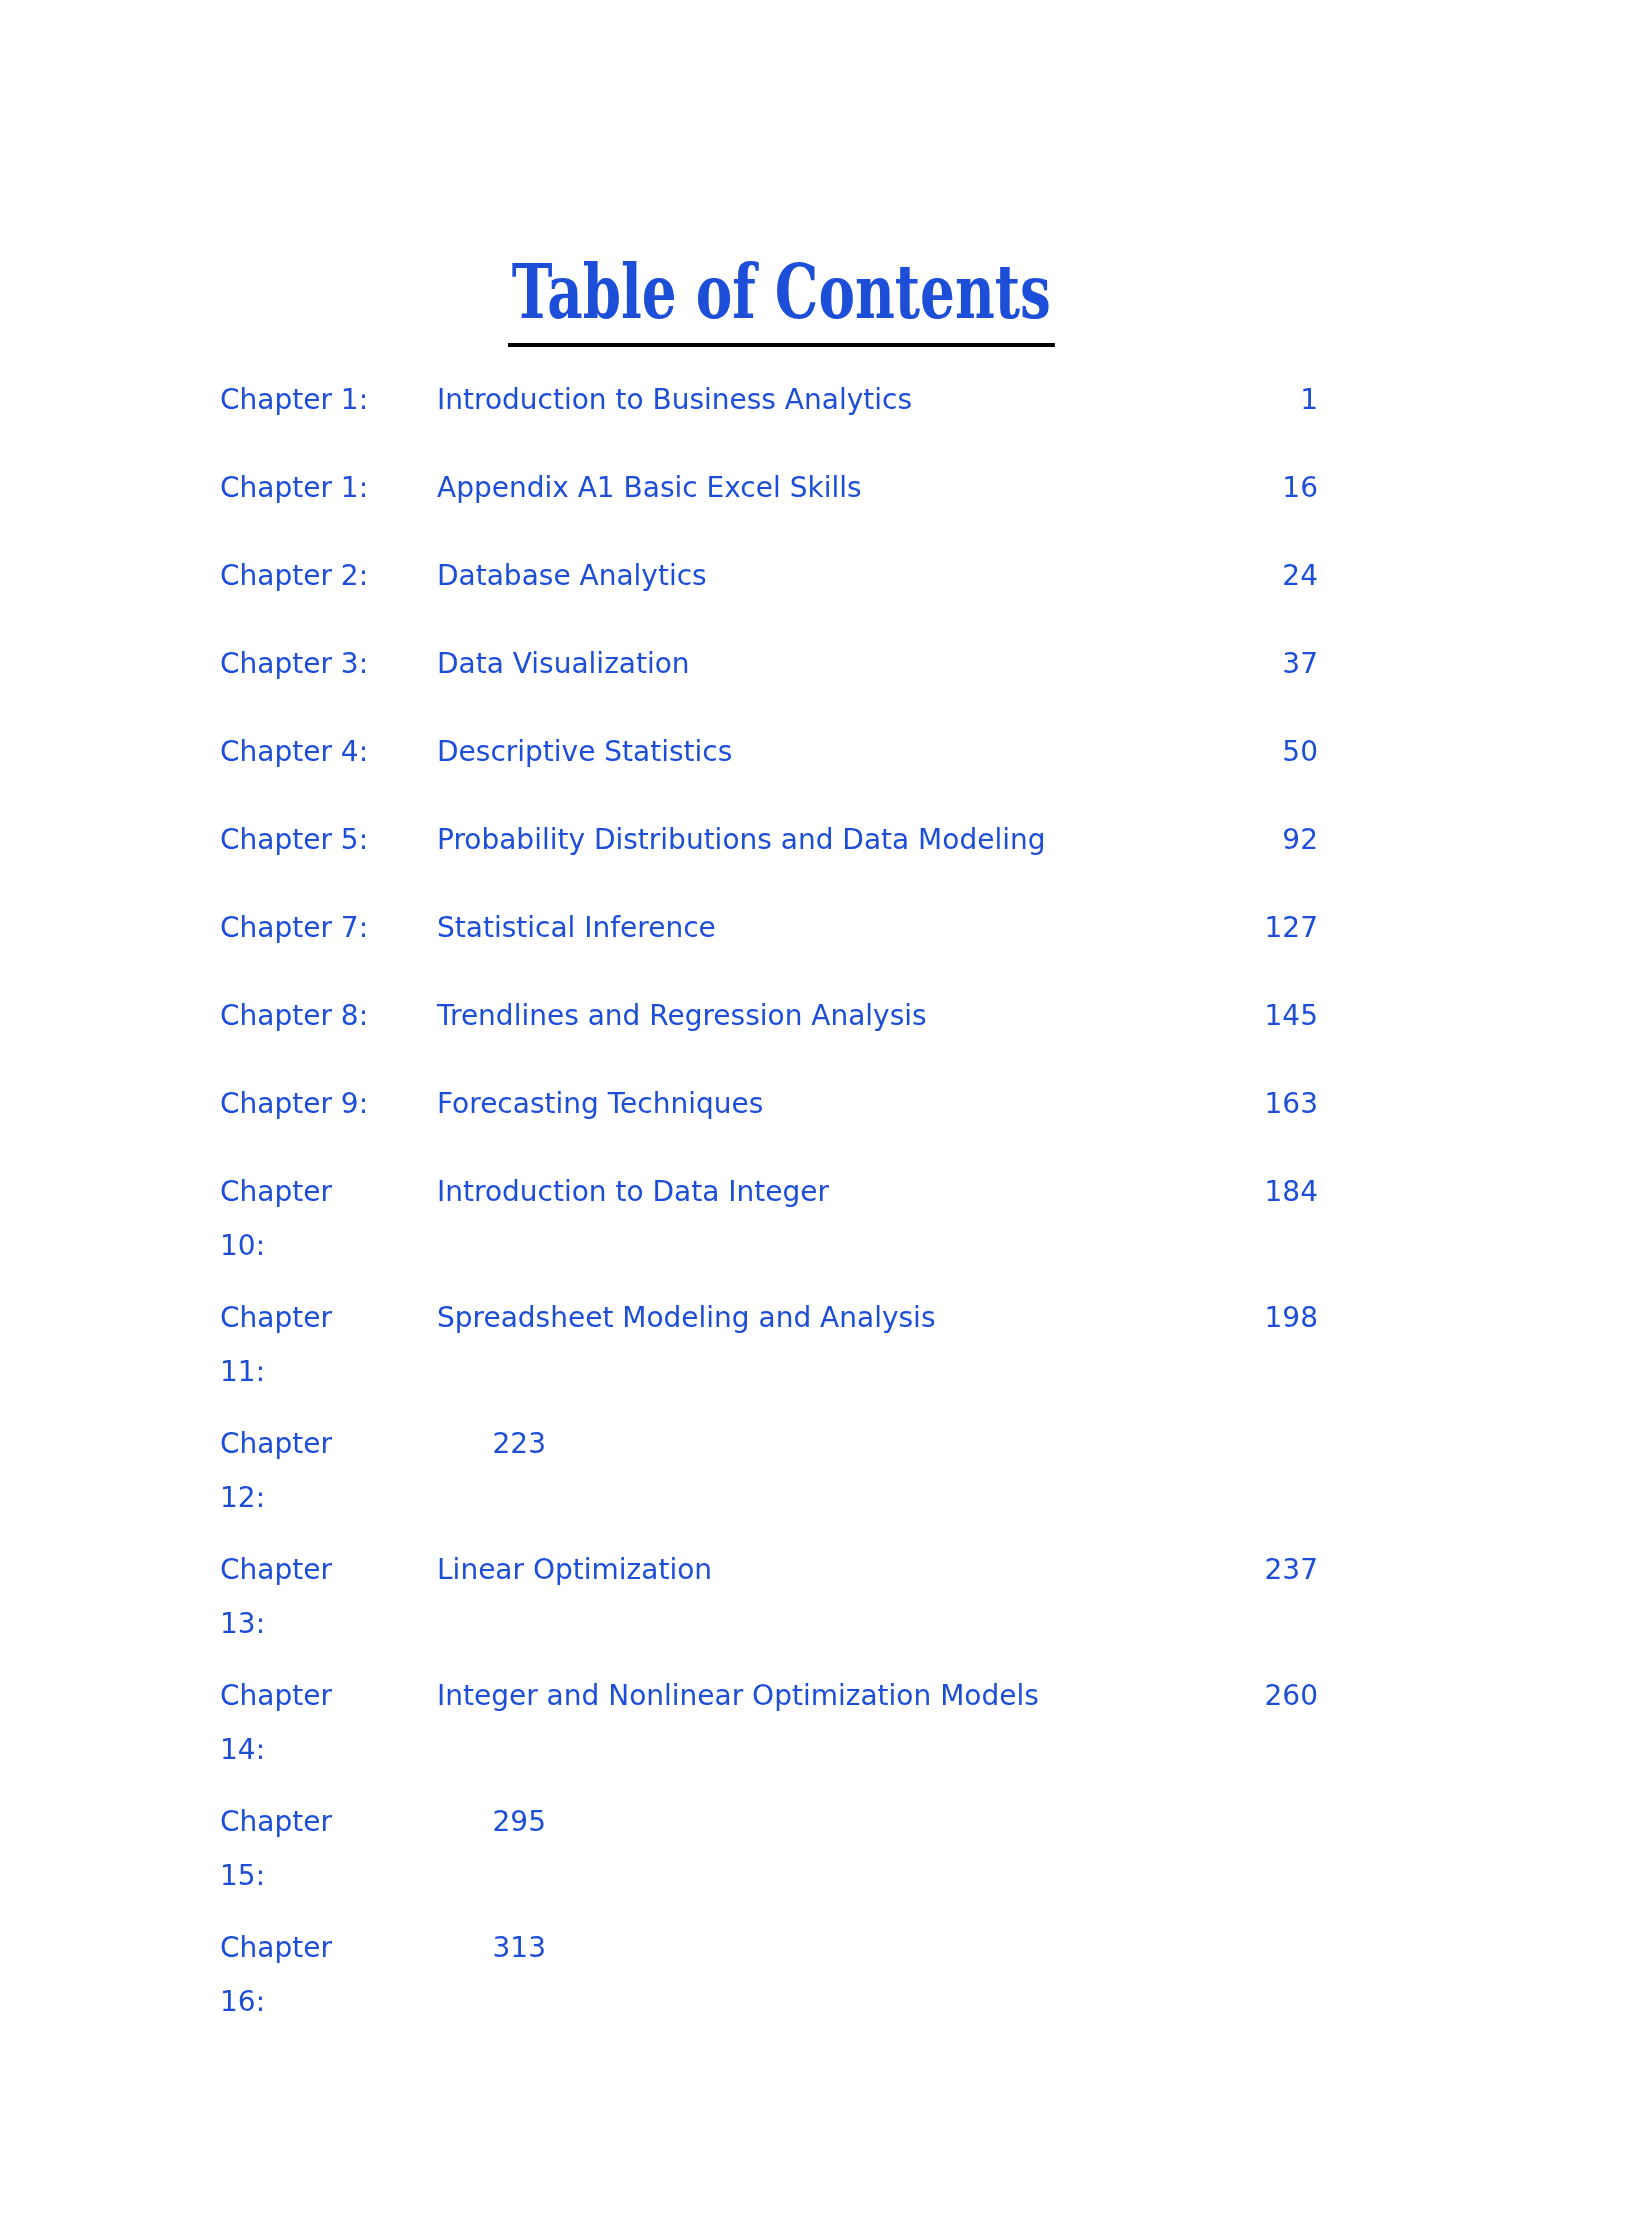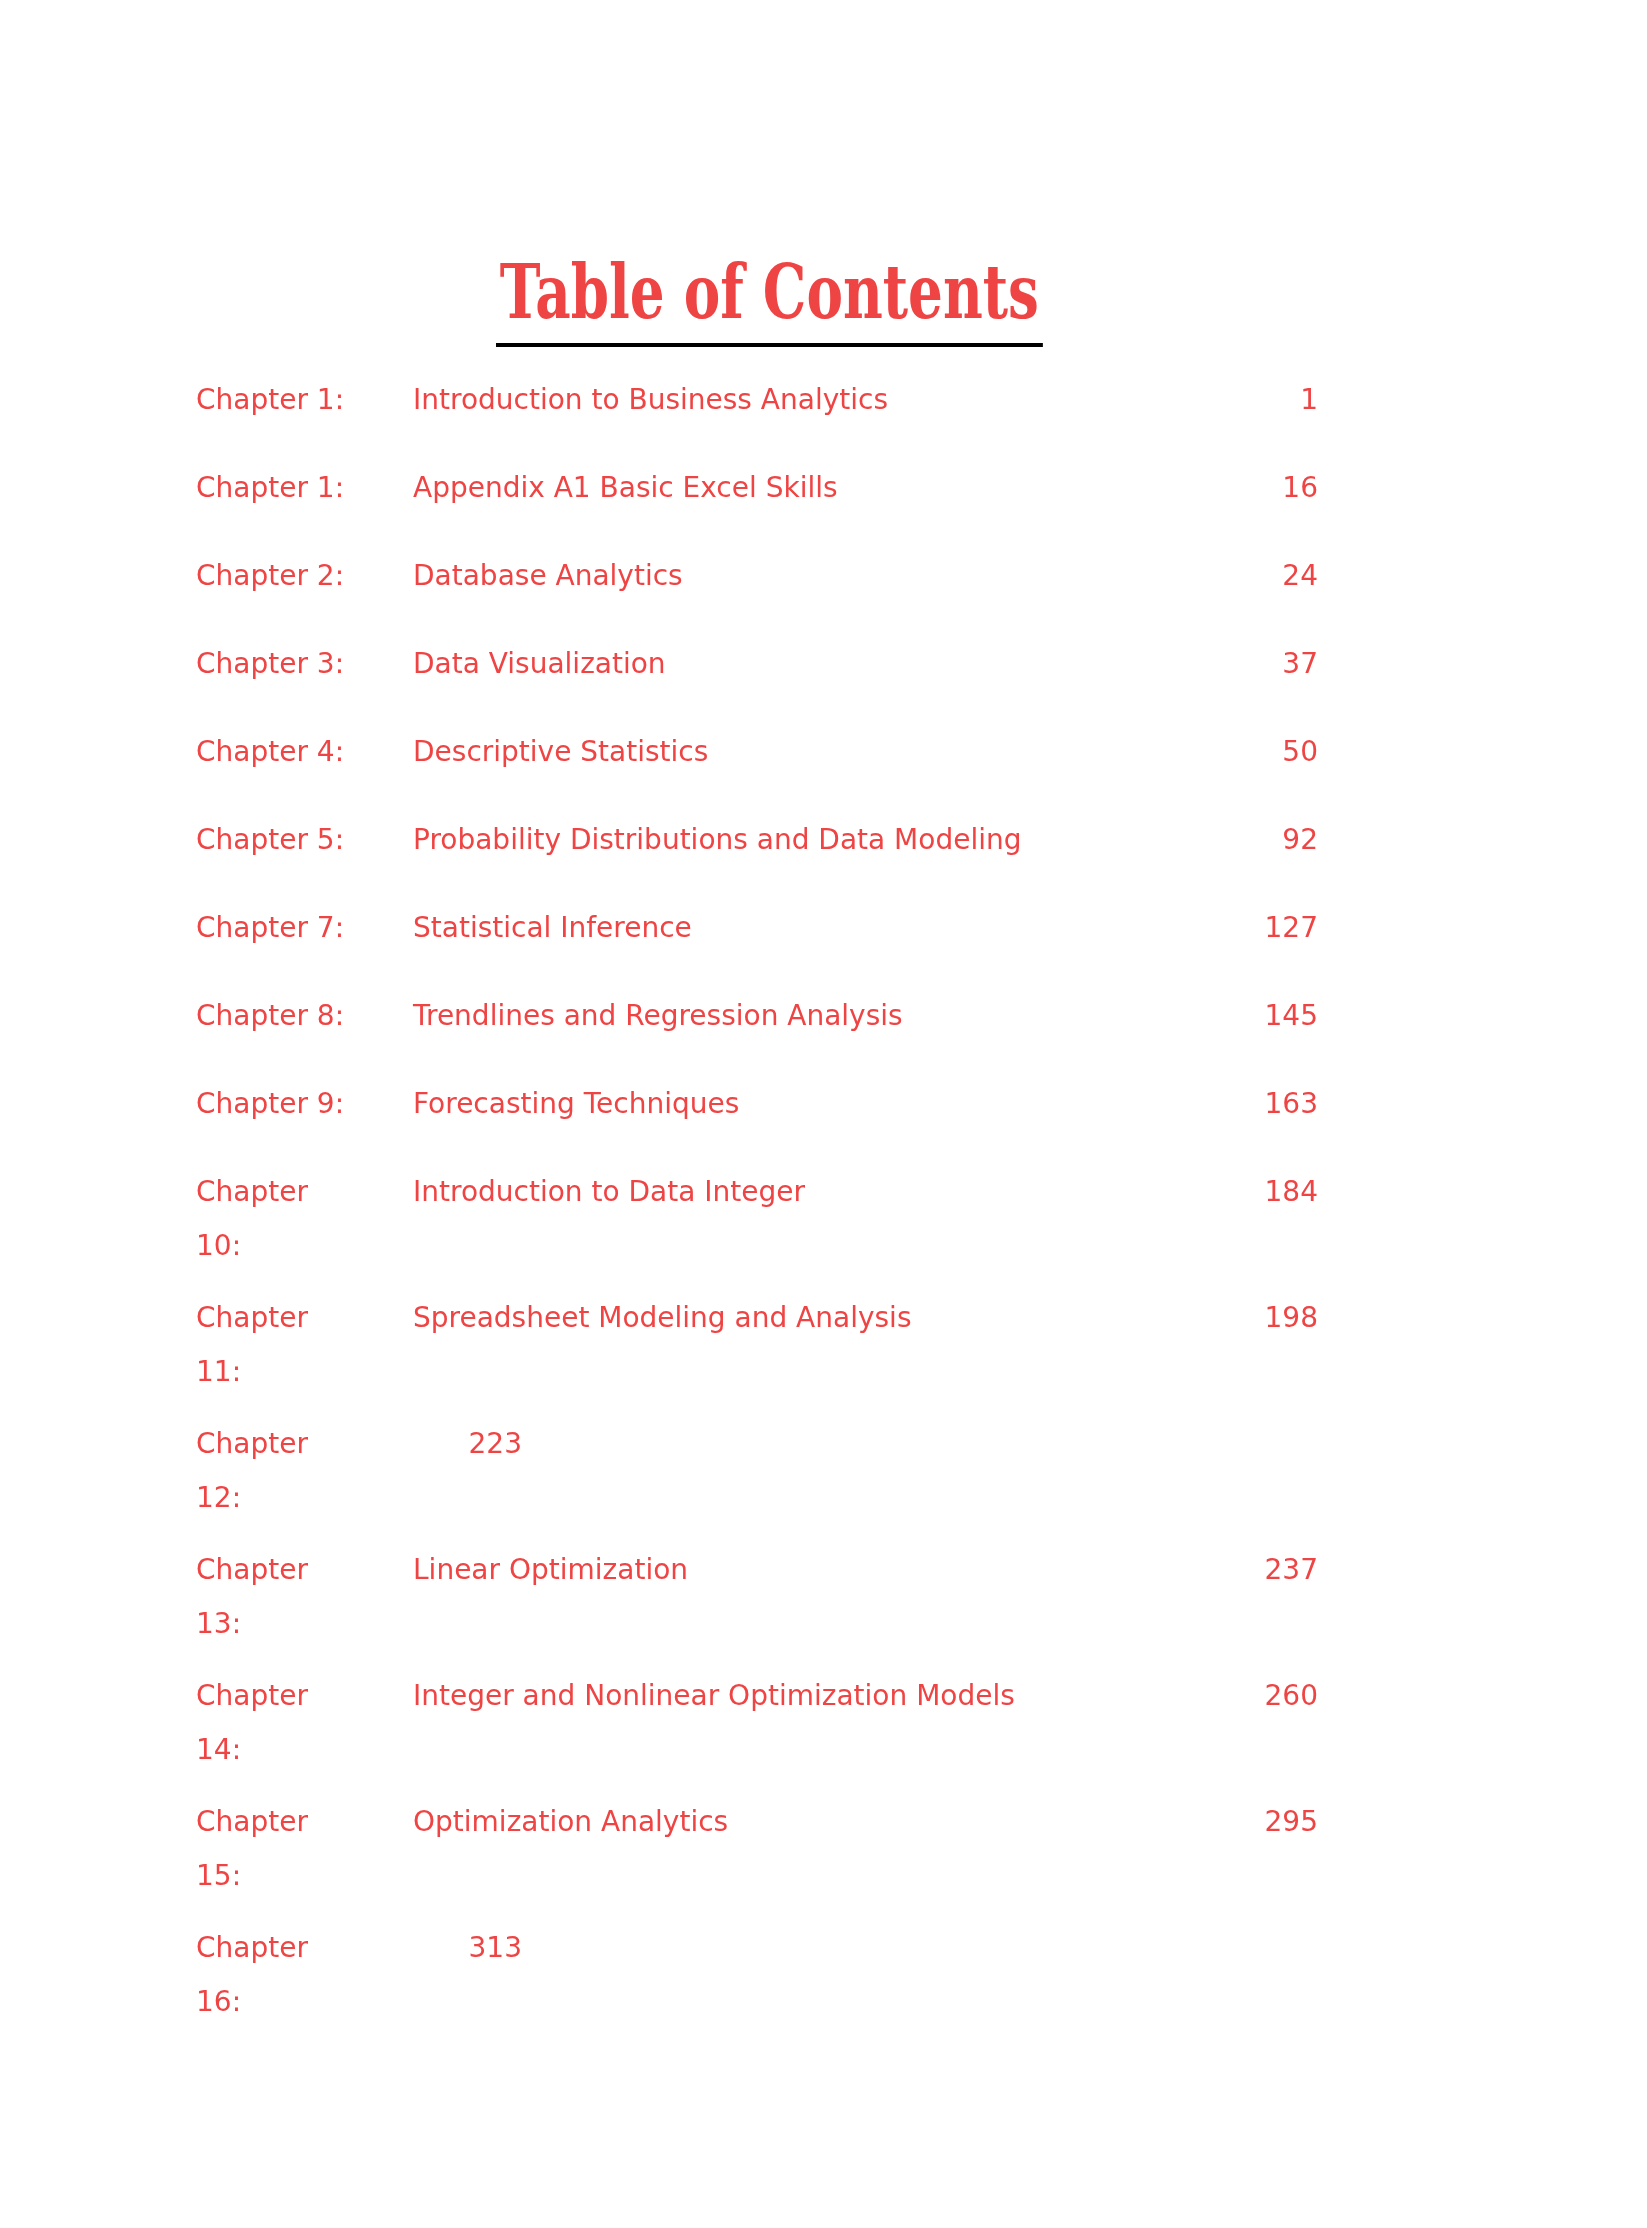--- a/index.html
+++ b/index.html
@@ -5,24 +5,25 @@
   html, body {
     margin: 0;
     padding: 0;
     background: #ffffff;
   }
   .page {
     position: relative;
     width: 1396px;
     height: 2229px;
     background: #ffffff;
-    color: #ef4444;
+    color: #1d4ed8;
     font-family: "DejaVu Sans", "Liberation Sans", sans-serif;
     overflow: hidden;
     box-sizing: border-box;
+    padding-left: 24px;
   }
   .content {
     padding: 0 78px 0 196px; 
   }
   h1.doc-title {
     margin: 249px 0 0 0;
     text-align: center;
     font-family: "DejaVu Serif", "Liberation Serif", serif;
     font-weight: bold;
     font-size: 74px;
@@ -191,21 +192,20 @@
           </div>
     <div class="title-cell">Integer and Nonlinear Optimization Models</div>
     <div class="page-cell">260</div>
   </div>
 
   <div class="toc-row two-line">
     <div class="label-cell">
             <span class="label-line">Chapter</span>
             <span class="label-line">15:</span>
           </div>
-    <div class="title-cell">Optimization Analytics</div>
     <div class="page-cell">295</div>
   </div>
 
   <div class="toc-row two-line">
     <div class="label-cell">
             <span class="label-line">Chapter</span>
             <span class="label-line">16:</span>
           </div>
     <div class="page-cell">313</div>
   </div>

